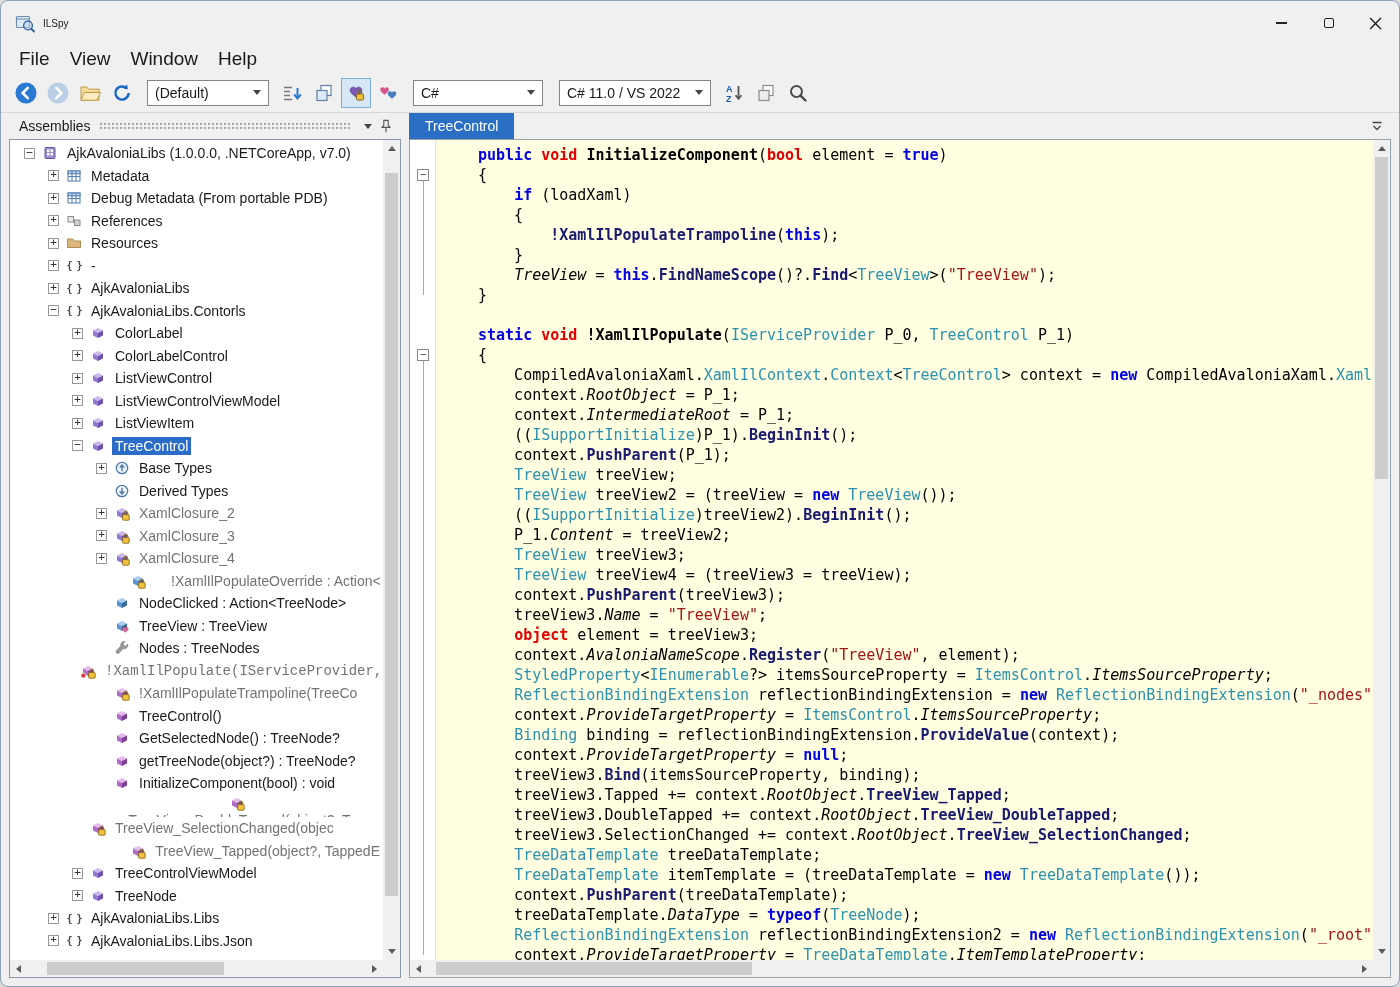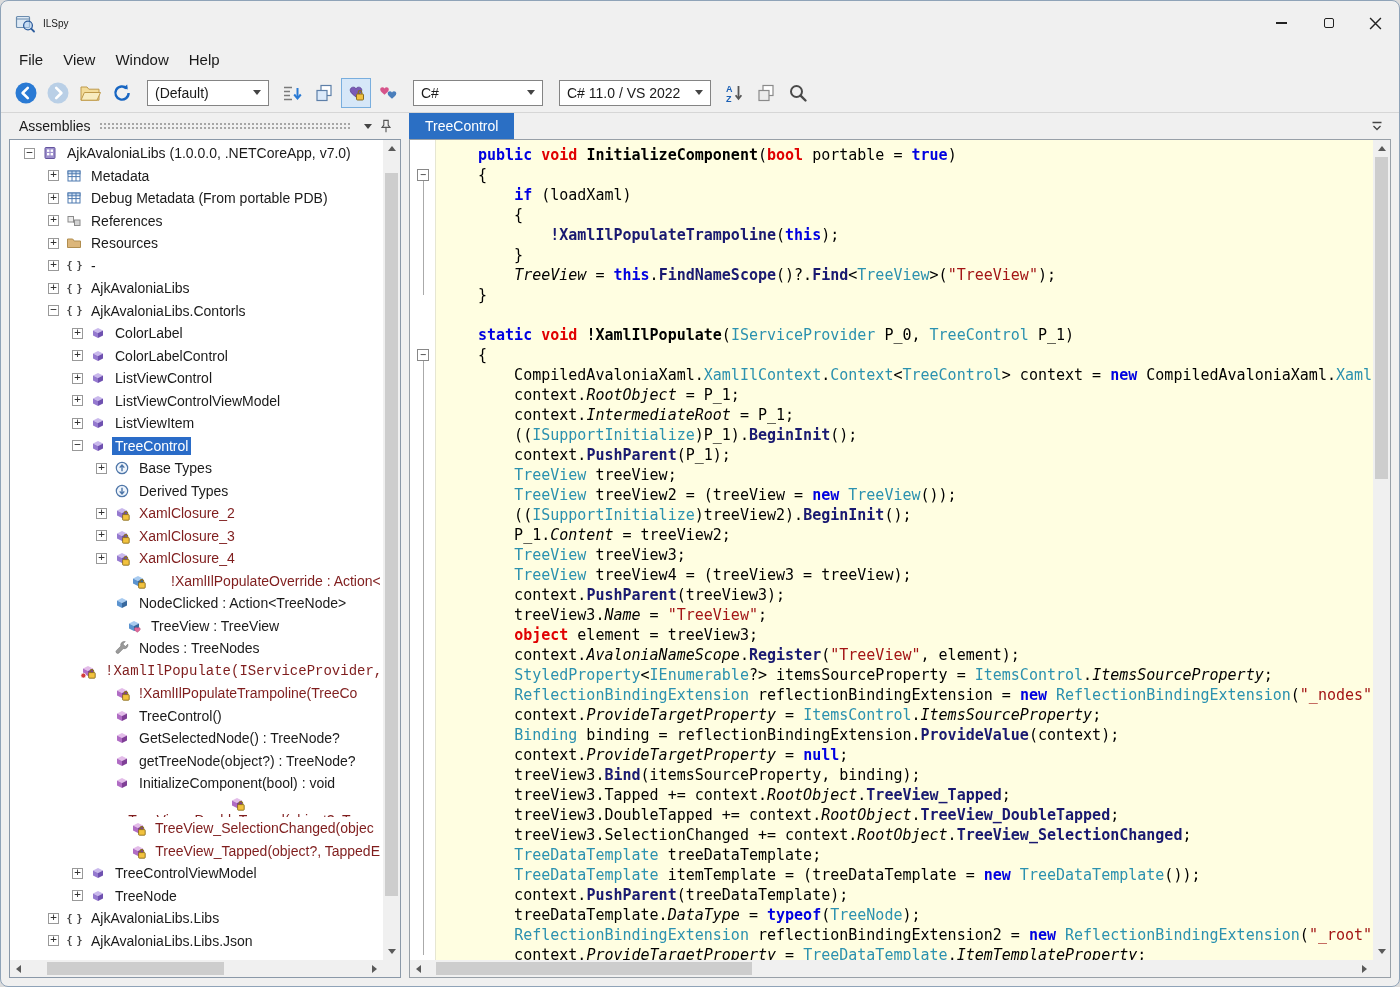--- a/index.html
+++ b/index.html
@@ -10,21 +10,21 @@
   
   #titlebar{height:44px;display:flex;align-items:center;flex:none}
   #app-icon{width:20px;height:20px;margin:0 8px 0 14px}
   #title-text{font-size:10px}
   #win-controls{margin-left:auto;display:flex;height:100%}
   .win-btn{width:47px;height:100%;display:flex;align-items:center;justify-content:center}
   .glyph-min{width:11px;height:1.4px;background:#222}
   .glyph-max{width:10px;height:10px;border:1.4px solid #222;border-radius:2px}
 
   
-  #menubar{height:28px;display:flex;align-items:center;padding-left:8px;font-size:15px;flex:none}
+  #menubar{height:28px;display:flex;align-items:center;padding-left:8px;font-size:19px;flex:none}
   .menu-item{padding:3px 10px}
 
   
   #toolbar{height:40px;display:flex;align-items:center;padding:0 10px;flex:none;border-bottom:1px solid #d6d6d6}
   .tb-btn{width:30px;height:30px;display:flex;align-items:center;justify-content:center;border:1px solid transparent;margin-right:2px;flex:none}
   .tb-btn.toggled{background:#d6e7f8;border-color:#79aede}
   .combo{height:26px;background:#fff;border:1px solid #848484;display:flex;align-items:center;font-size:14px;padding:0 7px;margin:0 8px;flex:none}
   .combo span{flex:1;overflow:hidden;white-space:nowrap}
   .tri-down-sm{width:0;height:0;border-left:4px solid transparent;border-right:4px solid transparent;border-top:5px solid #444;margin-left:6px;flex:none}
   .w-default{width:122px}.w-lang{width:130px}.w-ver{width:152px}
@@ -38,21 +38,21 @@
   #splitter{width:8px;flex:none}
   #right-panel{flex:1;display:flex;flex-direction:column;min-width:0;min-height:0}
   #tabbar{height:26px;display:flex;align-items:stretch;background:#f0f0f0;flex:none}
   #tab-active{background:#2b6fc4;color:#fff;font-size:14px;display:flex;align-items:center;padding:0 16px}
   #tab-overflow{margin-left:auto;display:flex;align-items:center;padding:0 6px}
 
   
   #tree-box{flex:1;position:relative;background:#fff;border:1px solid #8a98a8;overflow:hidden;min-height:0}
   #tree{position:absolute;left:0;top:0;right:17px;bottom:17px;overflow:hidden;padding-top:2px}
   .trow{height:22.5px;display:flex;align-items:center;white-space:nowrap;overflow:hidden;font-size:14px}
-  .trow.gray .tlabel{color:#7f1d1d}
+  .trow.gray .tlabel{color:#737373}
   .exp{width:11px;height:11px;border:1px solid #999;background:#fff;color:#333;font:11px/8px "DejaVu Sans Mono",monospace;text-align:center;margin-right:7px;flex:none}
   .exp-sp{width:18px;flex:none}
   .ticon{width:16px;height:16px;margin-right:6px;flex:none;display:flex;align-items:center;justify-content:center}
   .nsg{font:bold 10px "DejaVu Sans Mono",monospace;color:#444;letter-spacing:-1px}
   .tlabel{padding:1px 3px}
   .tlabel.sel{background:#2a6cc8;color:#fff}
 
   
   #code-box{flex:1;position:relative;background:#fffee1;border:1px solid #98a0a8;overflow:hidden;min-height:0}
   #gutter{position:absolute;left:0;top:0;bottom:17px;width:26px;background:#fff;border-right:1px solid #e6e6d2;overflow:hidden}
@@ -441,21 +441,21 @@
               <span class="exp-sp"></span>
               <span class="ticon">
                 <svg width="16" height="16" viewBox="0 0 16 16">
                   <path d="M8 3 L13 5.5 L8 8 L3 5.5 Z" fill="#a8cbf0"></path>
                   <path d="M3 5.5 L8 8 L8 13 L3 10.5 Z" fill="#5b93cf"></path>
                   <path d="M13 5.5 L8 8 L8 13 L13 10.5 Z" fill="#37689e"></path>
                 </svg>
               </span>
               <span class="tlabel">NodeClicked : Action&lt;TreeNode&gt;</span>
             </div>
-            <div class="trow" style="padding-left: 86px; margin-left: 12px;">
+            <div class="trow" style="padding-left: 86px;">
               <span class="exp-sp"></span>
               <span class="ticon">
                 <svg width="16" height="16" viewBox="0 0 16 16">
                   <path d="M8 3 L13 5.5 L8 8 L3 5.5 Z" fill="#a8cbf0"></path>
                   <path d="M3 5.5 L8 8 L8 13 L3 10.5 Z" fill="#5b93cf"></path>
                   <path d="M13 5.5 L8 8 L8 13 L13 10.5 Z" fill="#37689e"></path>
                   <path d="M11.3 10.1 c1-1 3-.4 3 1 0 1.1-1.6 2.2-3 3.1-1.4-.9-3-2-3-3.1 0-1.4 2-2 3-1Z" fill="#e2699b" stroke="#a84a74" stroke-width="0.5"></path>
                 </svg>
               </span>
               <span class="tlabel">TreeView : TreeView</span>
@@ -546,21 +546,21 @@
                 <svg width="16" height="16" viewBox="0 0 16 16">
                   <path d="M8 3 L13 5.5 L8 8 L3 5.5 Z" fill="#e3bce9"></path>
                   <path d="M3 5.5 L8 8 L8 13 L3 10.5 Z" fill="#b06cc4"></path>
                   <path d="M13 5.5 L8 8 L8 13 L13 10.5 Z" fill="#7f3f96"></path>
                   <rect x="8.6" y="9.6" width="6.6" height="5.6" rx="0.8" fill="#f2c23e" stroke="#8a6d1f" stroke-width="0.9"></rect>
                   <path d="M10.1 9.6 V8.4 a1.8 1.8 0 0 1 3.6 0 V9.6" fill="none" stroke="#8a6d1f" stroke-width="1.1"></path>
                 </svg>
               </span>
               <span class="tlabel">TreeView_DoubleTapped(object?, T</span>
             </div>
-            <div class="trow gray" style="padding-left: 102px;">
+            <div class="trow gray" style="padding-left: 62px;">
               <span class="exp-sp"></span>
               <span class="ticon">
                 <svg width="16" height="16" viewBox="0 0 16 16">
                   <path d="M8 3 L13 5.5 L8 8 L3 5.5 Z" fill="#e3bce9"></path>
                   <path d="M3 5.5 L8 8 L8 13 L3 10.5 Z" fill="#b06cc4"></path>
                   <path d="M13 5.5 L8 8 L8 13 L13 10.5 Z" fill="#7f3f96"></path>
                   <rect x="8.6" y="9.6" width="6.6" height="5.6" rx="0.8" fill="#f2c23e" stroke="#8a6d1f" stroke-width="0.9"></rect>
                   <path d="M10.1 9.6 V8.4 a1.8 1.8 0 0 1 3.6 0 V9.6" fill="none" stroke="#8a6d1f" stroke-width="1.1"></path>
                 </svg>
               </span>
@@ -657,21 +657,21 @@
         </div>
       </div>
       <div id="code-box">
         <div id="gutter">
             <div class="fold-line" style="top: 41px; height: 114px;"></div>
             <div class="fold-marker" style="top: 29px;">−</div>
             <div class="fold-line" style="top: 221px; height: 594px;"></div>
             <div class="fold-marker" style="top: 209px;">−</div>
           </div>
         <div id="code">
-            <div class="cline"><span class="tok-k">public</span><span class="tok-p"> </span><span class="tok-v">void</span><span class="tok-p"> </span><span class="tok-d">InitializeComponent</span><span class="tok-p">(</span><span class="tok-v">bool</span><span class="tok-p"> portable = </span><span class="tok-k">true</span><span class="tok-p">)</span></div>
+            <div class="cline"><span class="tok-k">public</span><span class="tok-p"> </span><span class="tok-v">void</span><span class="tok-p"> </span><span class="tok-d">InitializeComponent</span><span class="tok-p">(</span><span class="tok-v">bool</span><span class="tok-p"> element = </span><span class="tok-k">true</span><span class="tok-p">)</span></div>
             <div class="cline"><span class="tok-p">{</span></div>
             <div class="cline"><span class="tok-p">    </span><span class="tok-k">if</span><span class="tok-p"> (loadXaml)</span></div>
             <div class="cline"><span class="tok-p">    {</span></div>
             <div class="cline"><span class="tok-p">        </span><span class="tok-m">!XamlIlPopulateTrampoline</span><span class="tok-p">(</span><span class="tok-k">this</span><span class="tok-p">);</span></div>
             <div class="cline"><span class="tok-p">    }</span></div>
             <div class="cline"><span class="tok-p">    </span><span class="tok-i">TreeView</span><span class="tok-p"> = </span><span class="tok-k">this</span><span class="tok-p">.</span><span class="tok-m">FindNameScope</span><span class="tok-p">()?.</span><span class="tok-m">Find</span><span class="tok-p">&lt;</span><span class="tok-t">TreeView</span><span class="tok-p">&gt;(</span><span class="tok-s">"TreeView"</span><span class="tok-p">);</span></div>
             <div class="cline"><span class="tok-p">}</span></div>
             <div class="cline">&nbsp;</div>
             <div class="cline"><span class="tok-k">static</span><span class="tok-p"> </span><span class="tok-v">void</span><span class="tok-p"> </span><span class="tok-d">!XamlIlPopulate</span><span class="tok-p">(</span><span class="tok-t">IServiceProvider</span><span class="tok-p"> P_0, </span><span class="tok-t">TreeControl</span><span class="tok-p"> P_1)</span></div>
             <div class="cline"><span class="tok-p">{</span></div>

